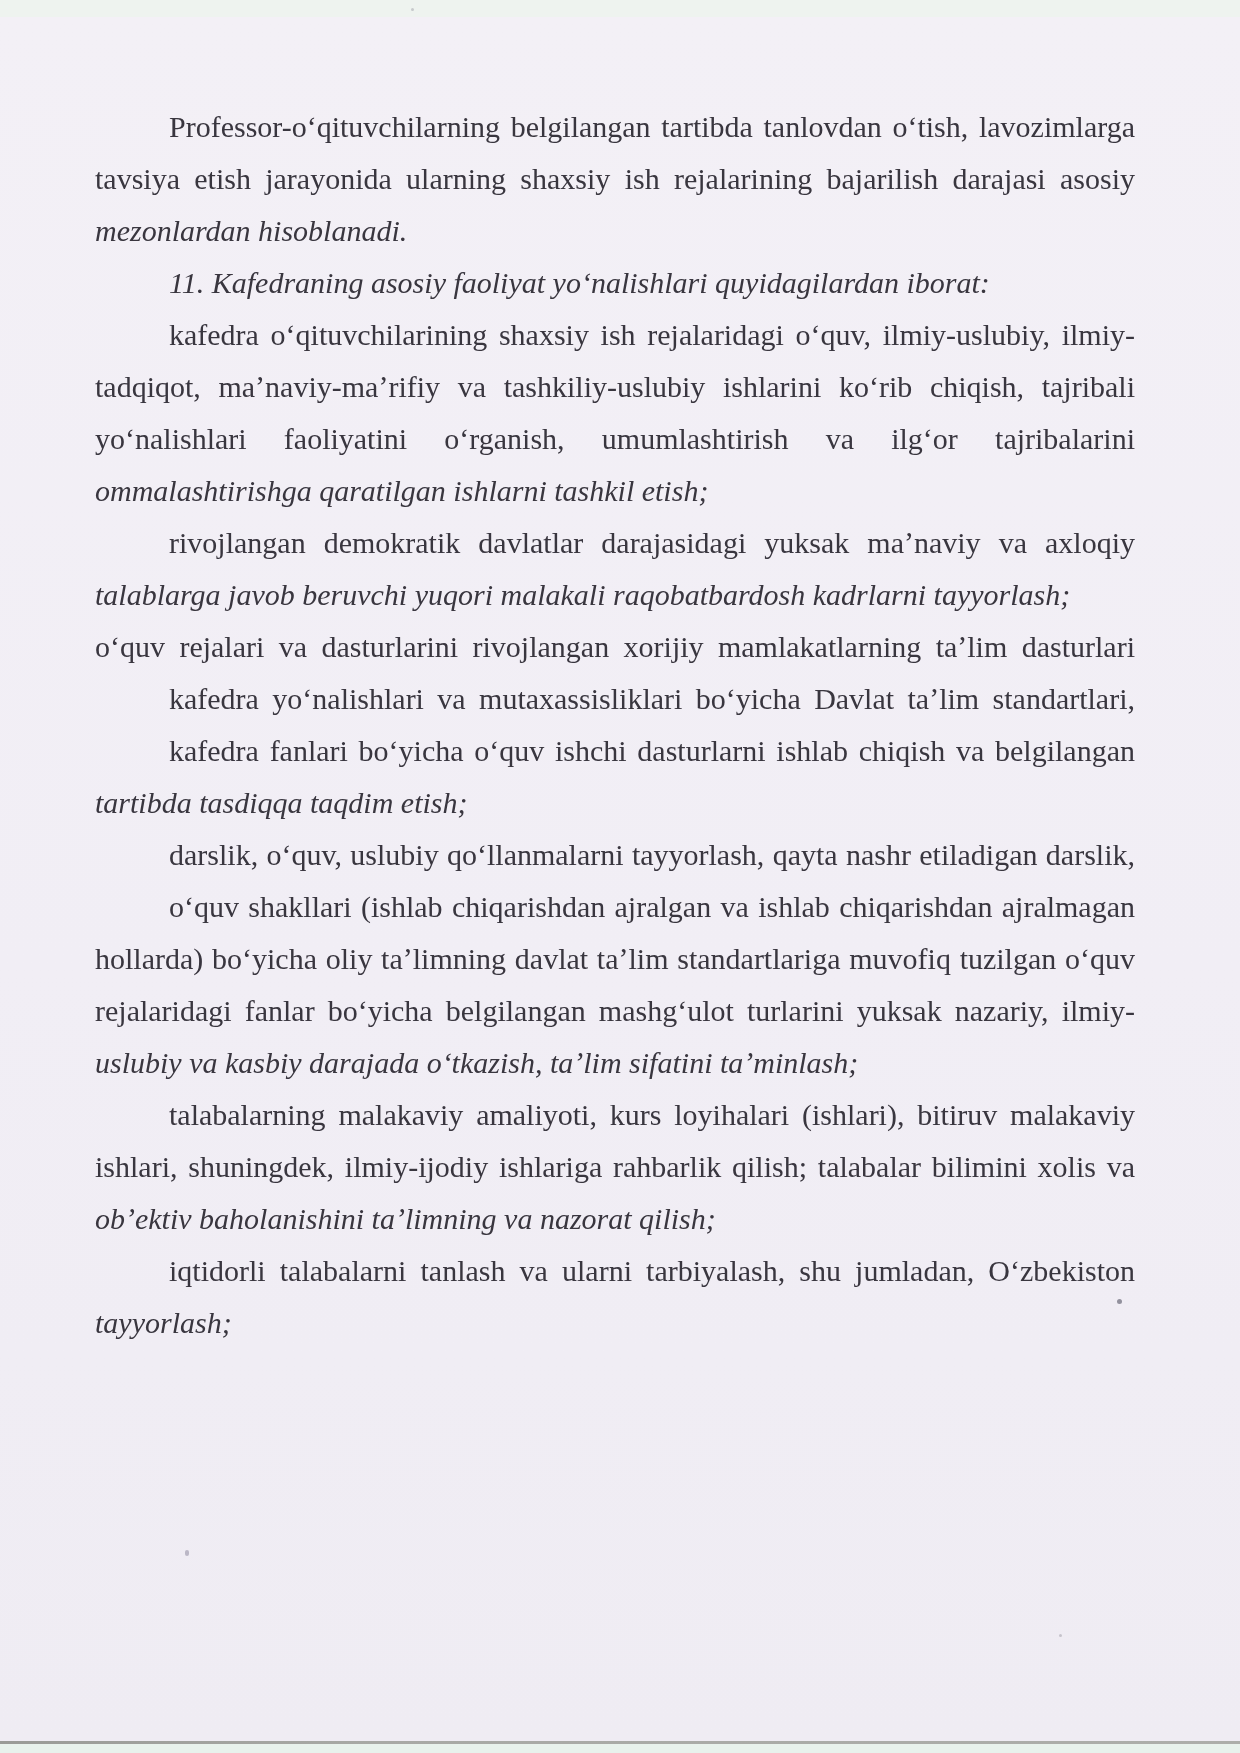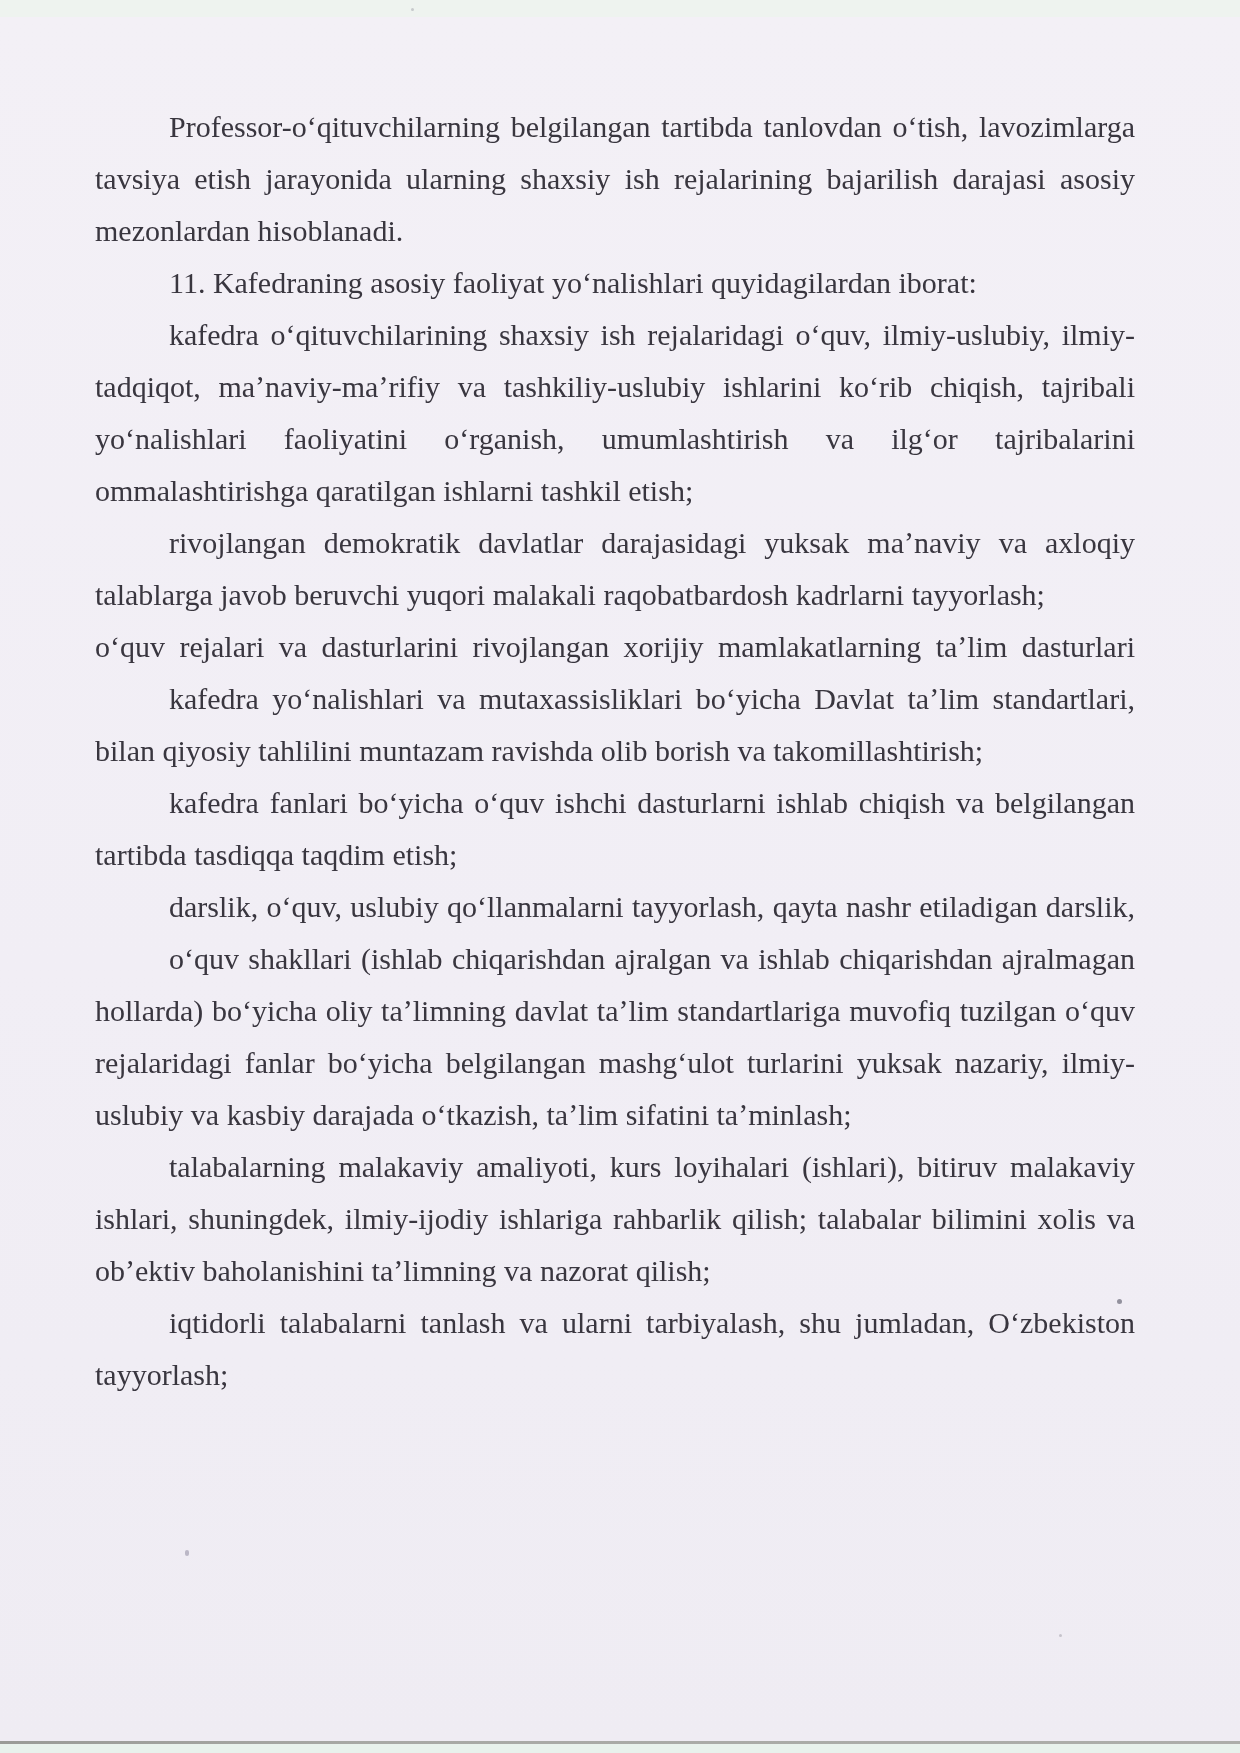--- a/index.html
+++ b/index.html
@@ -46,21 +46,21 @@
     line-height: 52px;
     text-rendering: optimizeLegibility;
   }
   .para { margin: 0; }
   .line {
     white-space: nowrap;
     text-align: justify;
     text-align-last: justify;
     overflow: visible;
   }
-  .line.last { text-align-last: left; }
+  .line.last { text-align-last: left; font-style: italic; }
   .line.first { text-indent: 74px; }
   
   .speck {
     position: absolute;
     border-radius: 50%;
     pointer-events: none;
   }
   .speck.s1 { left: 1117px; top: 1299px; width: 5px; height: 5px; background: rgba(70,70,85,.55); }
   .speck.s2 { left: 185px;  top: 1550px; width: 4px; height: 6px; background: rgba(110,105,130,.40); border-radius: 2px; }
   .speck.s3 { left: 1059px; top: 1634px; width: 3px; height: 3px; background: rgba(120,120,130,.35); }
@@ -85,21 +85,20 @@
         <div class="line">yoʻnalishlari faoliyatini oʻrganish, umumlashtirish va ilgʻor tajribalarini</div>
         <div class="line last">ommalashtirishga qaratilgan ishlarni tashkil etish;</div>
       </div>
       <div class="para">
         <div class="line first">rivojlangan demokratik davlatlar darajasidagi yuksak maʼnaviy va axloqiy</div>
         <div class="line last">talablarga javob beruvchi yuqori malakali raqobatbardosh kadrlarni tayyorlash;</div>
       </div>
       <div class="para">
         <div class="line">oʻquv rejalari va dasturlarini rivojlangan xorijiy mamlakatlarning taʼlim dasturlari</div>
         <div class="line first">kafedra yoʻnalishlari va mutaxassisliklari boʻyicha Davlat taʼlim standartlari,</div>
-        <div class="line last">bilan qiyosiy tahlilini muntazam ravishda olib borish va takomillashtirish;</div>
       </div>
       <div class="para">
         <div class="line first">kafedra fanlari boʻyicha oʻquv ishchi dasturlarni ishlab chiqish va belgilangan</div>
         <div class="line last">tartibda tasdiqqa taqdim etish;</div>
       </div>
       <div class="para">
         <div class="line first">darslik, oʻquv, uslubiy qoʻllanmalarni tayyorlash, qayta nashr etiladigan darslik,</div>
       </div>
       <div class="para">
         <div class="line first">oʻquv shakllari (ishlab chiqarishdan ajralgan va ishlab chiqarishdan ajralmagan</div>

